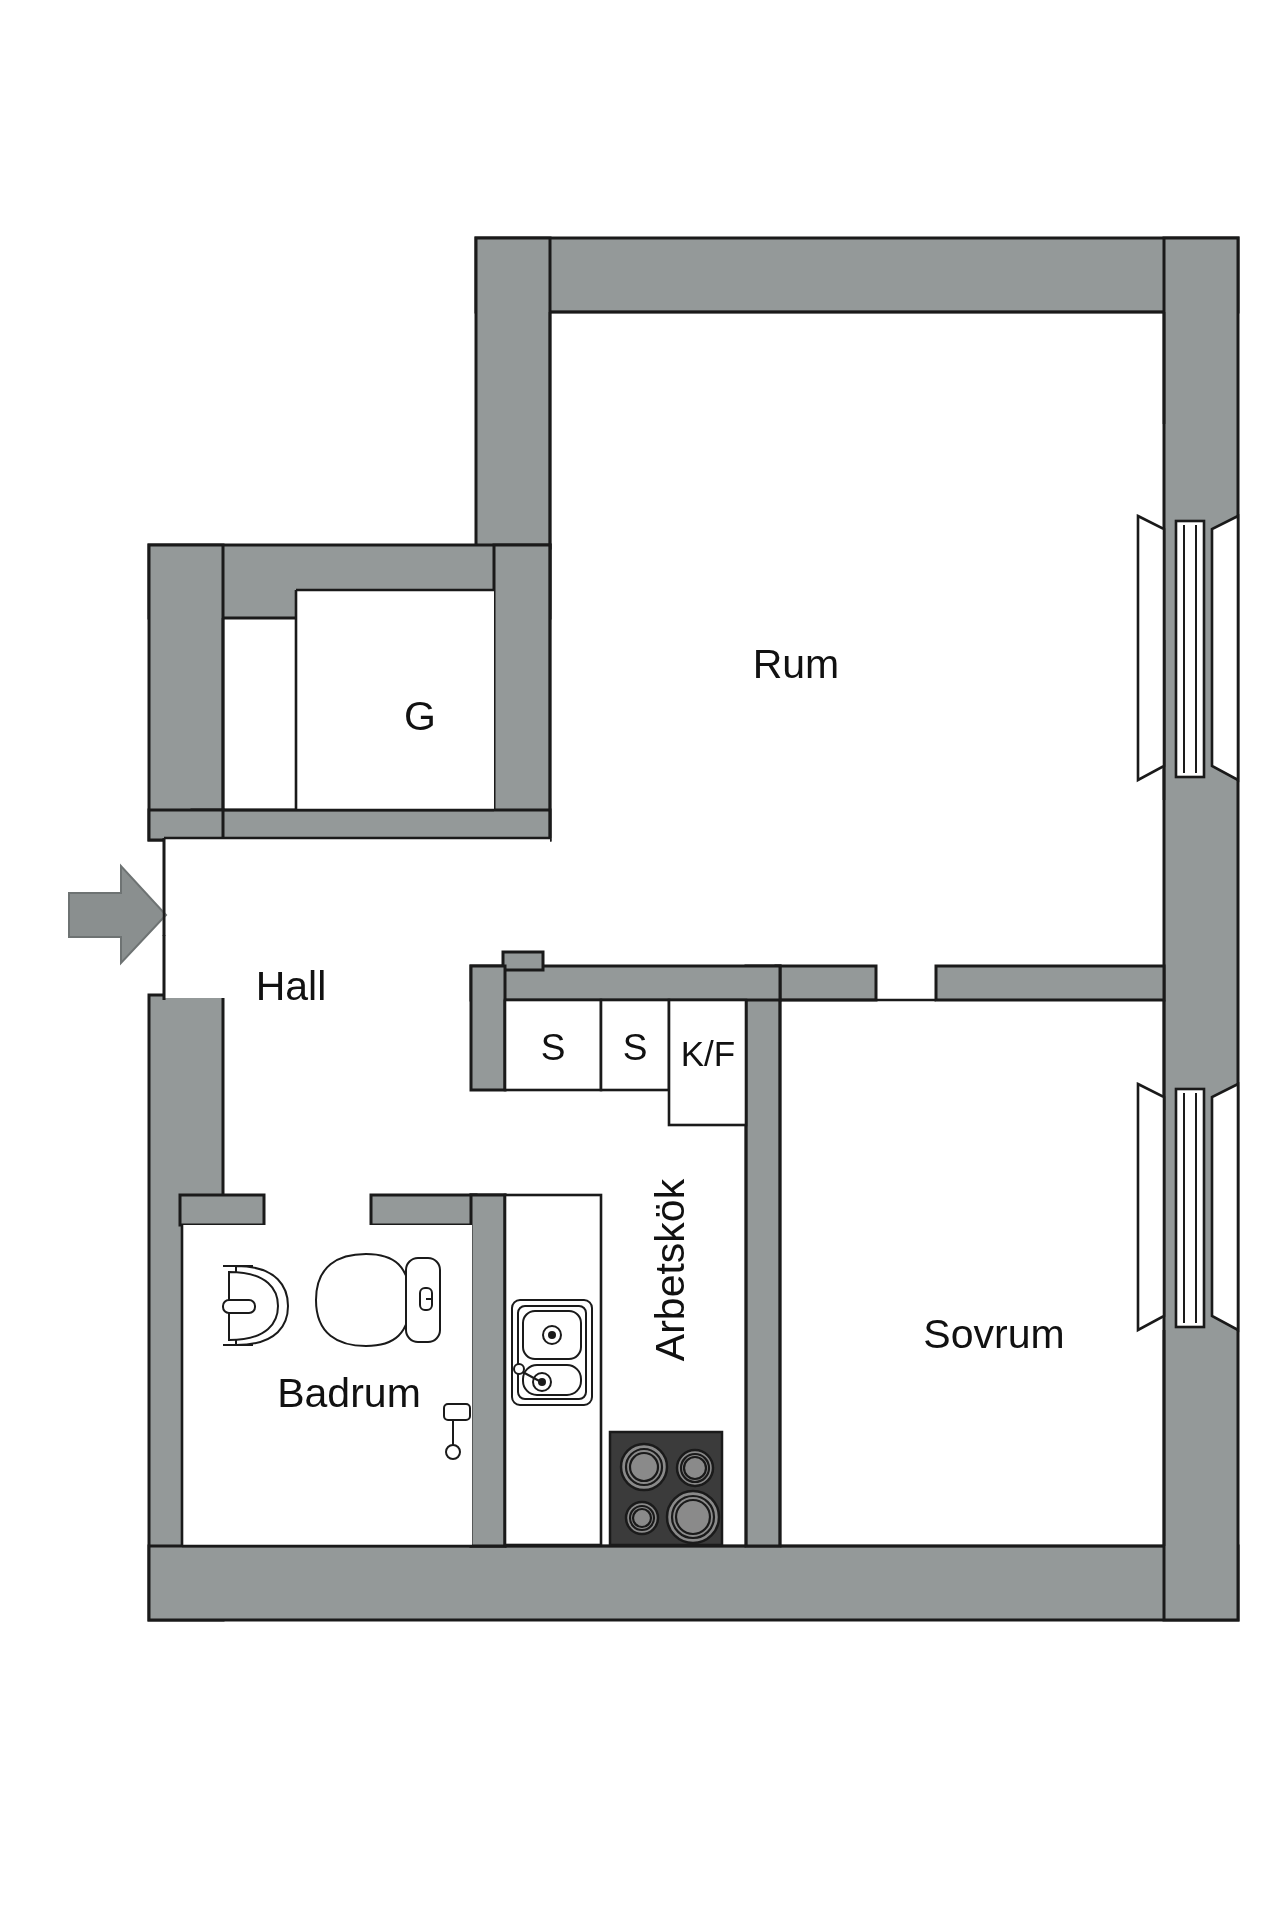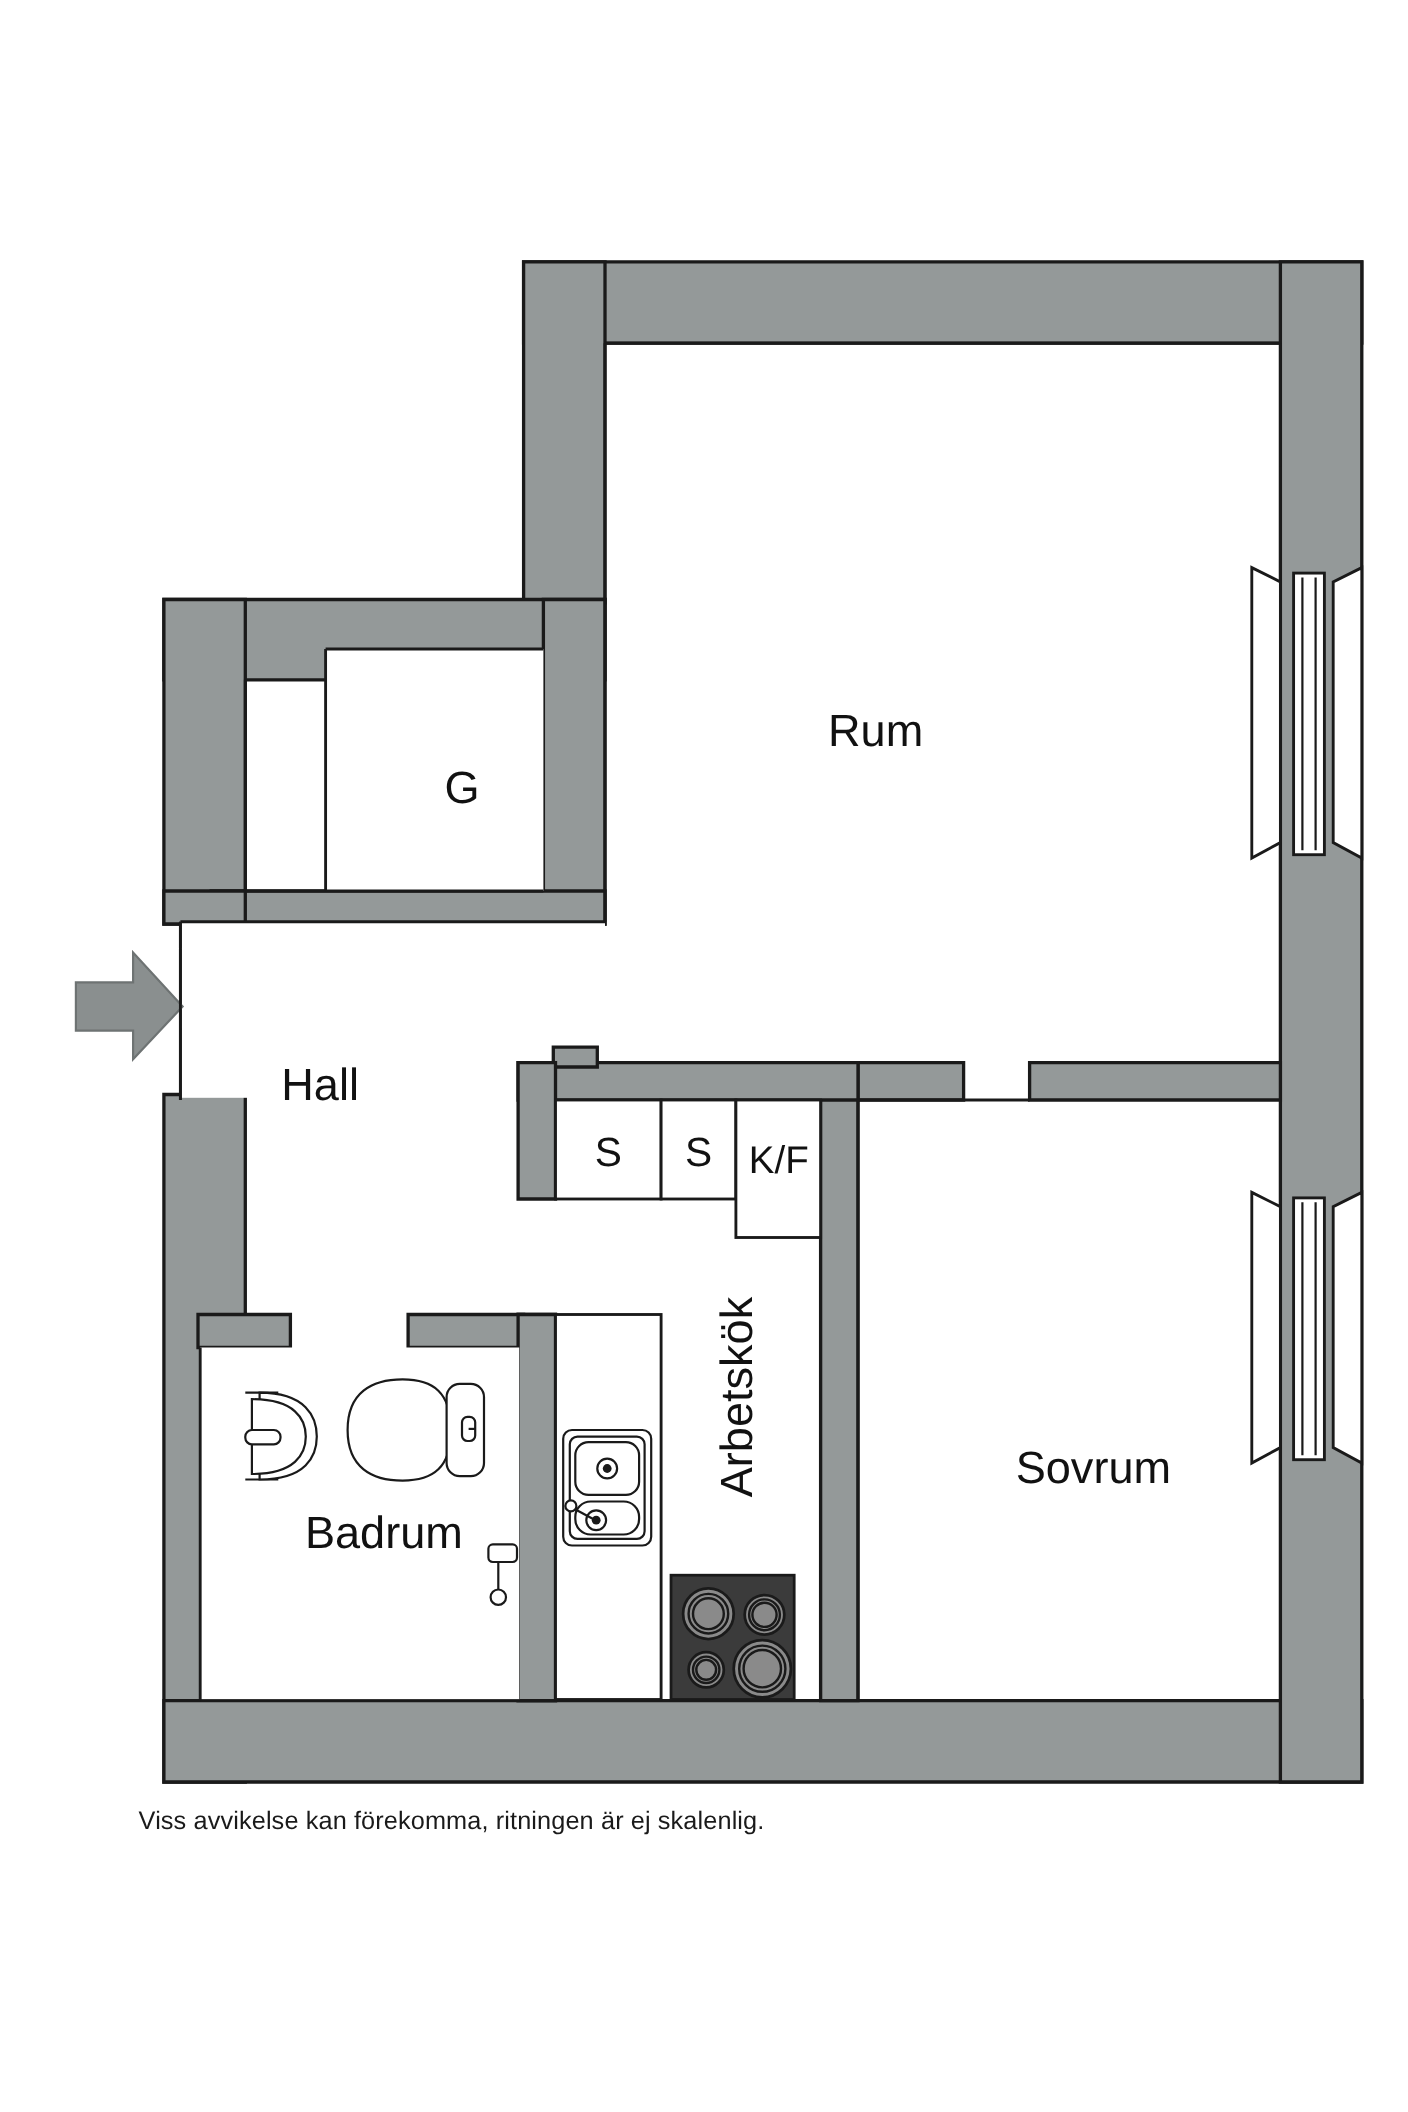--- a/index.html
+++ b/index.html
@@ -269,15 +269,14 @@
     </g>
 
     <g>
       <text class="label label-small" x="537" y="1060" text-anchor="middle">S</text>
       <text class="label label-small" x="619" y="1060" text-anchor="middle">S</text>
       <text class="label label-kf" x="692" y="1066" text-anchor="middle">K/F</text>
     </g>
 
   </svg>
 
-  <div class="caption-text">Viss avvikelse kan förekomma, ritningen är ej skalenlig.</div>
 
 </div>
 
 </body></html>

